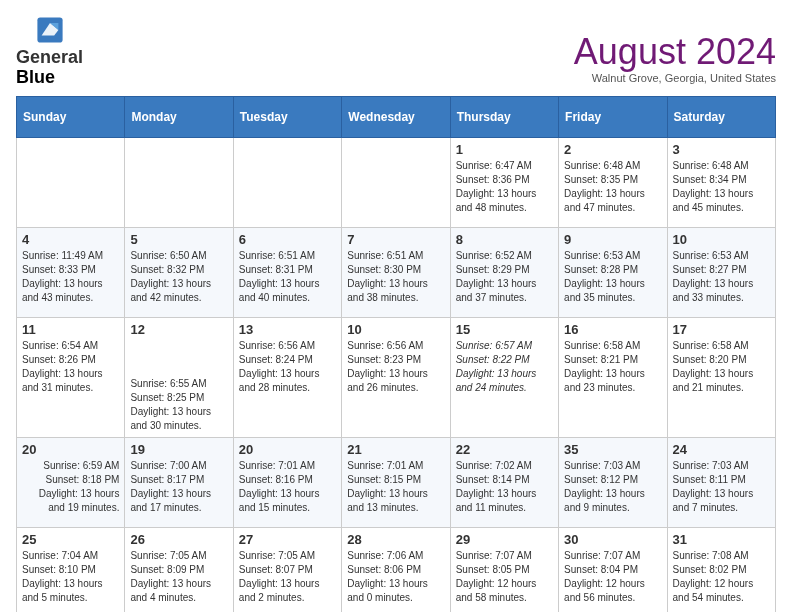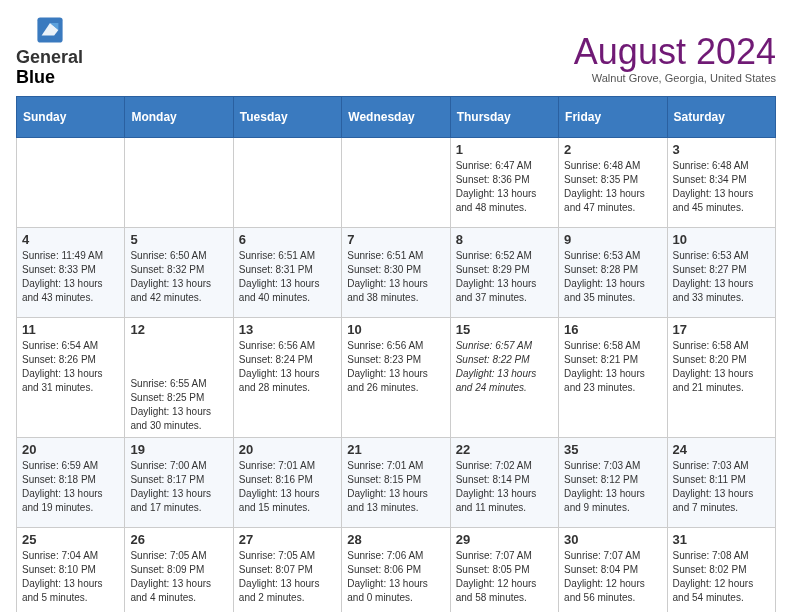--- a/index.html
+++ b/index.html
@@ -250,21 +250,21 @@
           <span class="day-number">17</span>
           <div class="day-info" style="white-space: pre-line;">Sunrise: 6:58 AM
 Sunset: 8:20 PM
 Daylight: 13 hours
 and 21 minutes.</div>
         </td>
       </tr>
       <tr>
         <td>
           <span class="day-number">20</span>
-          <div class="day-info" style="white-space: pre-line;">Sunrise: 6:59 AM
+          <div class="day-info" style="white-space: pre-line; text-align: right;">Sunrise: 6:59 AM
 Sunset: 8:18 PM
 Daylight: 13 hours
 and 19 minutes.</div>
         </td>
         <td>
           <span class="day-number">19</span>
           <div class="day-info" style="white-space: pre-line;">Sunrise: 7:00 AM
 Sunset: 8:17 PM
 Daylight: 13 hours
 and 17 minutes.</div>

